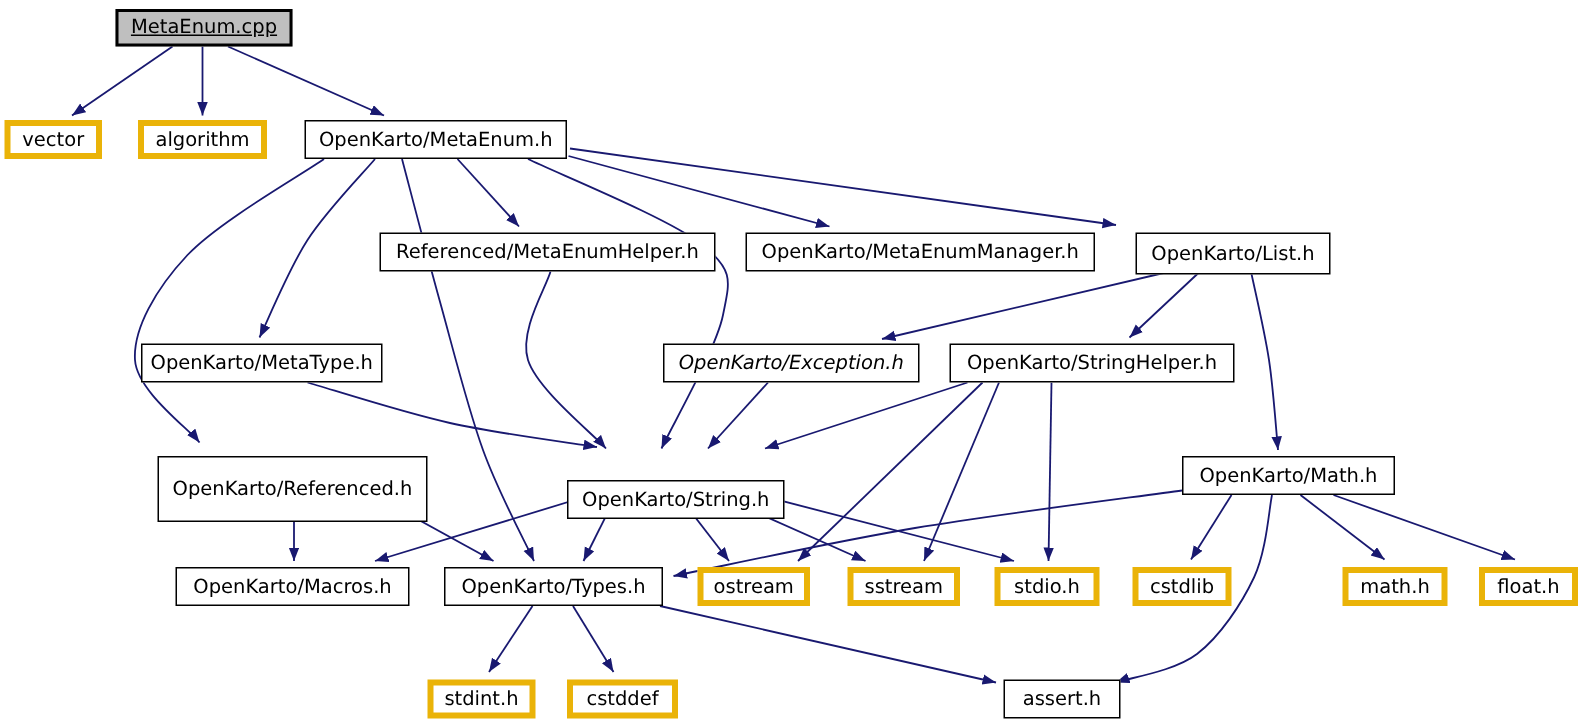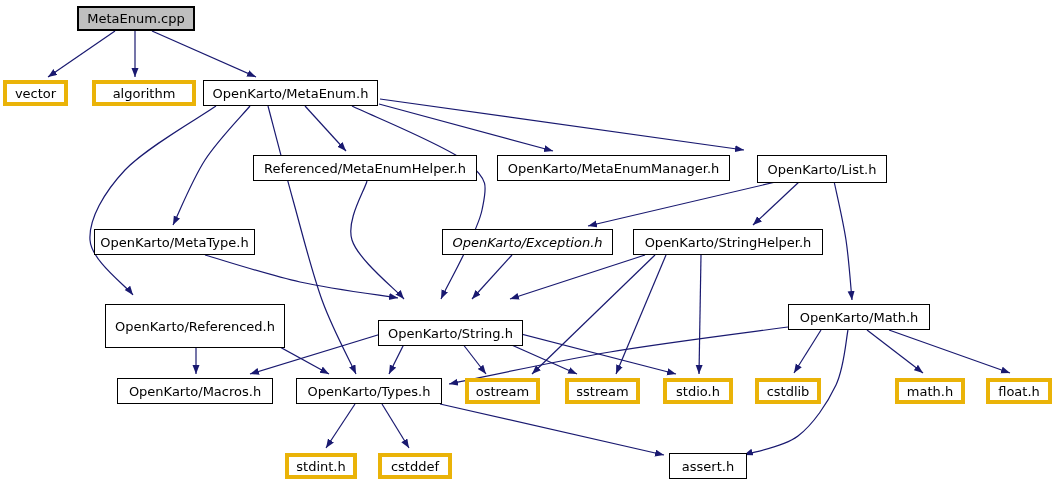--- a/index.html
+++ b/index.html
@@ -18,21 +18,21 @@
   .node{
     position:absolute;z-index:2;
     display:flex;align-items:center;justify-content:center;
     box-sizing:border-box;
     background:#ffffff;color:#000000;
     font-size:13px;line-height:1;white-space:nowrap;
     cursor:default;
   }
   .node.linked{border:1.5px solid #000000;cursor:pointer;}
   .node.system{border:4px solid #eab308;}
-  .node.root{border:2px solid #000000;background:#bfbfbf;}
+  .node.root{border:2px solid #000000;background:#bfbfbf;text-decoration:underline;}
 </style>
 </head>
 <body>
 
 <div id="canvas">
   <svg id="edge-layer" viewBox="0 0 1057 485" xmlns="http://www.w3.org/2000/svg">
     <defs>
       <marker id="arrow" markerWidth="10" markerHeight="8" refX="9" refY="3.5" orient="auto" markerUnits="userSpaceOnUse">
         <path d="M0,0 L9,3.5 L0,7 Z" fill="#191970"></path>
       </marker>
@@ -71,21 +71,21 @@
         <path class="edge" d="M889,330 L1010,373" marker-end="url(#arrow)"></path>
         <path class="edge" d="M848,330 C846,339.1666666666667 844.3333333333334,367.3333333333333 836,385 C827.6666666666666,402.6666666666667 813.3333333333334,424.3333333333333 798,436 C782.6666666666666,447.6666666666667 753,451.8333333333333 744,455" marker-end="url(#arrow)"></path>
         <path class="edge" d="M355,404 L326,448" marker-end="url(#arrow)"></path>
         <path class="edge" d="M382,404 L409,448" marker-end="url(#arrow)"></path>
         <path class="edge" d="M440,404 L664,455" marker-end="url(#arrow)"></path>
       </g>
   </svg>
   <div id="nodes">
       <div class="node root" style="left: 77px; top: 6px; width: 118px; height: 25px;">MetaEnum.cpp</div>
       <div class="node system" style="left: 3px; top: 80px; width: 65px; height: 26px;">vector</div>
-      <div class="node system" style="left: 92px; top: 80px; width: 104px; height: 26px; text-align: right;">algorithm</div>
+      <div class="node system" style="left: 92px; top: 80px; width: 86px; height: 26px; text-align: right;">algorithm</div>
       <div class="node linked" style="left: 203px; top: 80px; width: 175px; height: 26px;">OpenKarto/MetaEnum.h</div>
       <div class="node linked" style="left: 253px; top: 155px; width: 224px; height: 26px;">Referenced/MetaEnumHelper.h</div>
       <div class="node linked" style="left: 497px; top: 155px; width: 233px; height: 26px;">OpenKarto/MetaEnumManager.h</div>
       <div class="node linked" style="left: 757px; top: 155px; width: 130px; height: 28px;">OpenKarto/List.h</div>
       <div class="node linked" style="left: 94px; top: 229px; width: 161px; height: 26px;">OpenKarto/MetaType.h</div>
       <div class="node linked" style="left: 442px; top: 229px; width: 171px; height: 26px; font-style: italic;">OpenKarto/Exception.h</div>
       <div class="node linked" style="left: 633px; top: 229px; width: 190px; height: 26px;">OpenKarto/StringHelper.h</div>
       <div class="node linked" style="left: 105px; top: 304px; width: 180px; height: 44px;">OpenKarto/Referenced.h</div>
       <div class="node linked" style="left: 378px; top: 304px; width: 145px; height: 26px; margin-top: 16px;">OpenKarto/String.h</div>
       <div class="node linked" style="left: 788px; top: 304px; width: 142px; height: 26px;">OpenKarto/Math.h</div>

